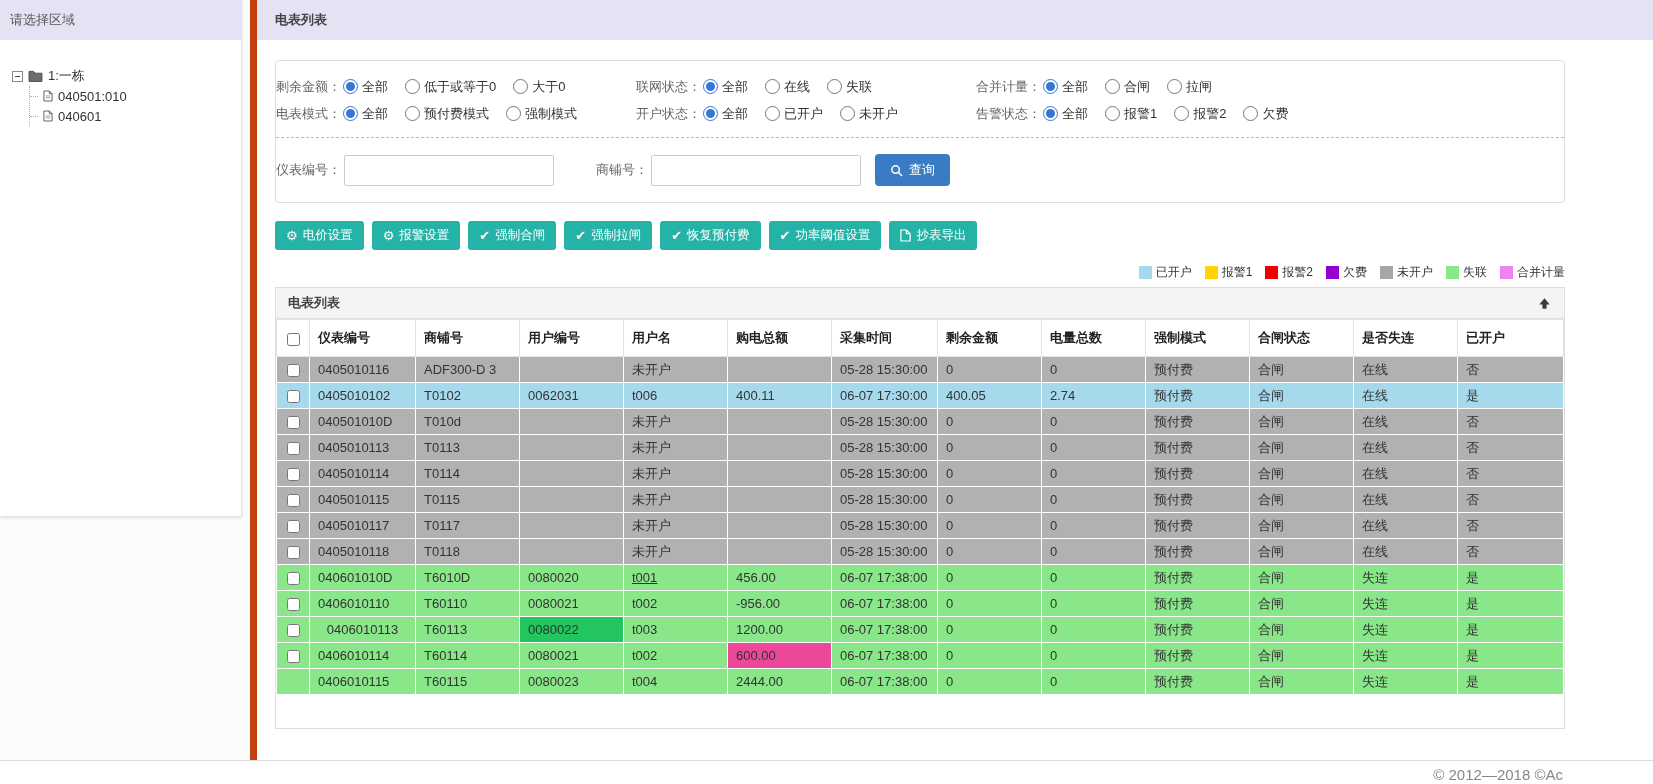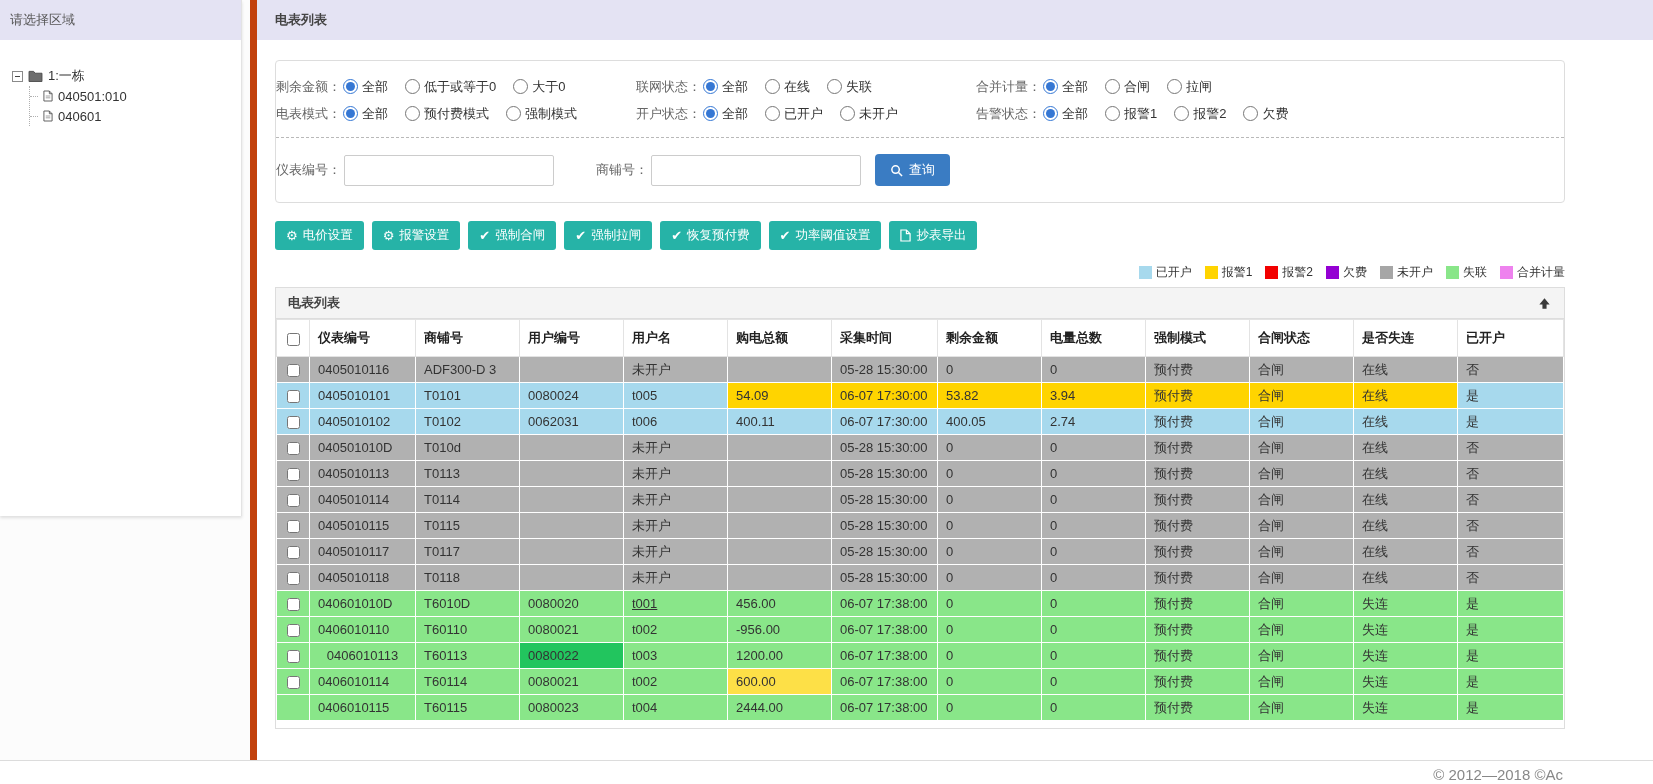--- a/index.html
+++ b/index.html
@@ -363,35 +363,20 @@
                   <td style="background: rgb(177, 177, 177);">05-28 15:30:00</td>
                   <td style="background: rgb(177, 177, 177);">0</td>
                   <td style="background: rgb(177, 177, 177);">0</td>
                   <td style="background: rgb(177, 177, 177);">预付费</td>
                   <td style="background: rgb(177, 177, 177);">合闸</td>
                   <td style="background: rgb(177, 177, 177);">在线</td>
                   <td style="background: rgb(177, 177, 177);">否</td>
                 </tr>
                 <tr>
                   <td class="cb" style="background: rgb(167, 217, 237);"><input type="checkbox" style=""></td>
-                  <td style="background: rgb(167, 217, 237);">0405010101</td>
-                  <td style="background: rgb(167, 217, 237);">T0101</td>
-                  <td style="background: rgb(167, 217, 237);">0080024</td>
-                  <td style="background: rgb(167, 217, 237);">t005</td>
-                  <td style="background: rgb(255, 212, 0);">54.09</td>
-                  <td style="background: rgb(255, 212, 0);">06-07 17:30:00</td>
-                  <td style="background: rgb(255, 212, 0);">53.82</td>
-                  <td style="background: rgb(255, 212, 0);">3.94</td>
-                  <td style="background: rgb(255, 212, 0);">预付费</td>
-                  <td style="background: rgb(255, 212, 0);">合闸</td>
-                  <td style="background: rgb(255, 212, 0);">在线</td>
-                  <td style="background: rgb(167, 217, 237);">是</td>
-                </tr>
-                <tr>
-                  <td class="cb" style="background: rgb(167, 217, 237);"><input type="checkbox" style=""></td>
                   <td style="background: rgb(167, 217, 237);">0405010102</td>
                   <td style="background: rgb(167, 217, 237);">T0102</td>
                   <td style="background: rgb(167, 217, 237);">0062031</td>
                   <td style="background: rgb(167, 217, 237);">t006</td>
                   <td style="background: rgb(167, 217, 237);">400.11</td>
                   <td style="background: rgb(167, 217, 237);">06-07 17:30:00</td>
                   <td style="background: rgb(167, 217, 237);">400.05</td>
                   <td style="background: rgb(167, 217, 237);">2.74</td>
                   <td style="background: rgb(167, 217, 237);">预付费</td>
                   <td style="background: rgb(167, 217, 237);">合闸</td>
@@ -532,21 +517,21 @@
                   <td style="background: rgb(137, 230, 137);">合闸</td>
                   <td style="background: rgb(137, 230, 137);">失连</td>
                   <td style="background: rgb(137, 230, 137);">是</td>
                 </tr>
                 <tr>
                   <td class="cb" style="background: rgb(137, 230, 137);"><input type="checkbox" style=""></td>
                   <td style="background: rgb(137, 230, 137);">0406010114</td>
                   <td style="background: rgb(137, 230, 137);">T60114</td>
                   <td style="background: rgb(137, 230, 137);">0080021</td>
                   <td style="background: rgb(137, 230, 137);">t002</td>
-                  <td style="background: #fde047;">600.00</td>
+                  <td style="background: #ec4899;">600.00</td>
                   <td style="background: rgb(137, 230, 137);">06-07 17:38:00</td>
                   <td style="background: rgb(137, 230, 137);">0</td>
                   <td style="background: rgb(137, 230, 137);">0</td>
                   <td style="background: rgb(137, 230, 137);">预付费</td>
                   <td style="background: rgb(137, 230, 137);">合闸</td>
                   <td style="background: rgb(137, 230, 137);">失连</td>
                   <td style="background: rgb(137, 230, 137);">是</td>
                 </tr>
                 <tr>
                   <td class="cb" style="background: rgb(137, 230, 137);"></td>

